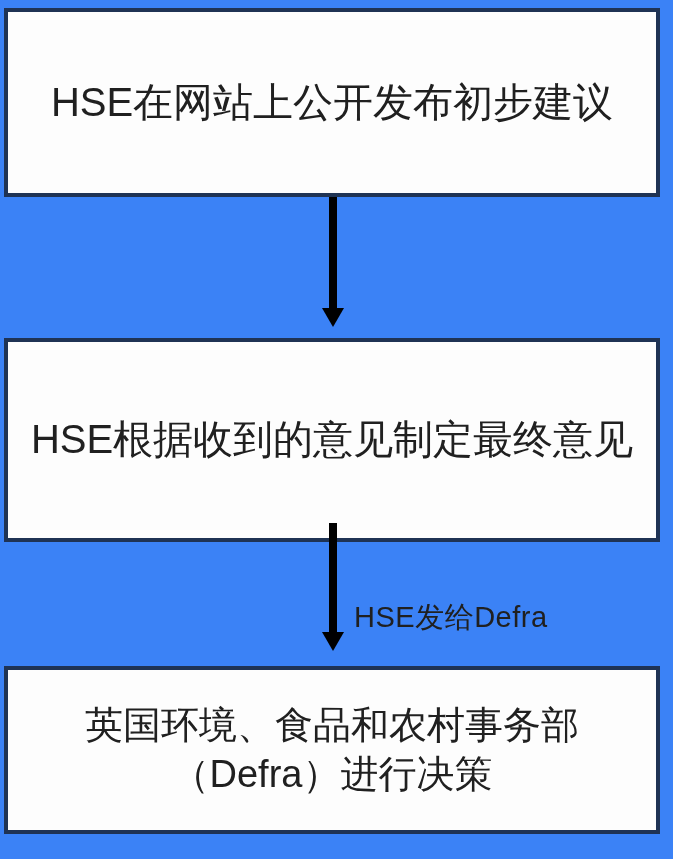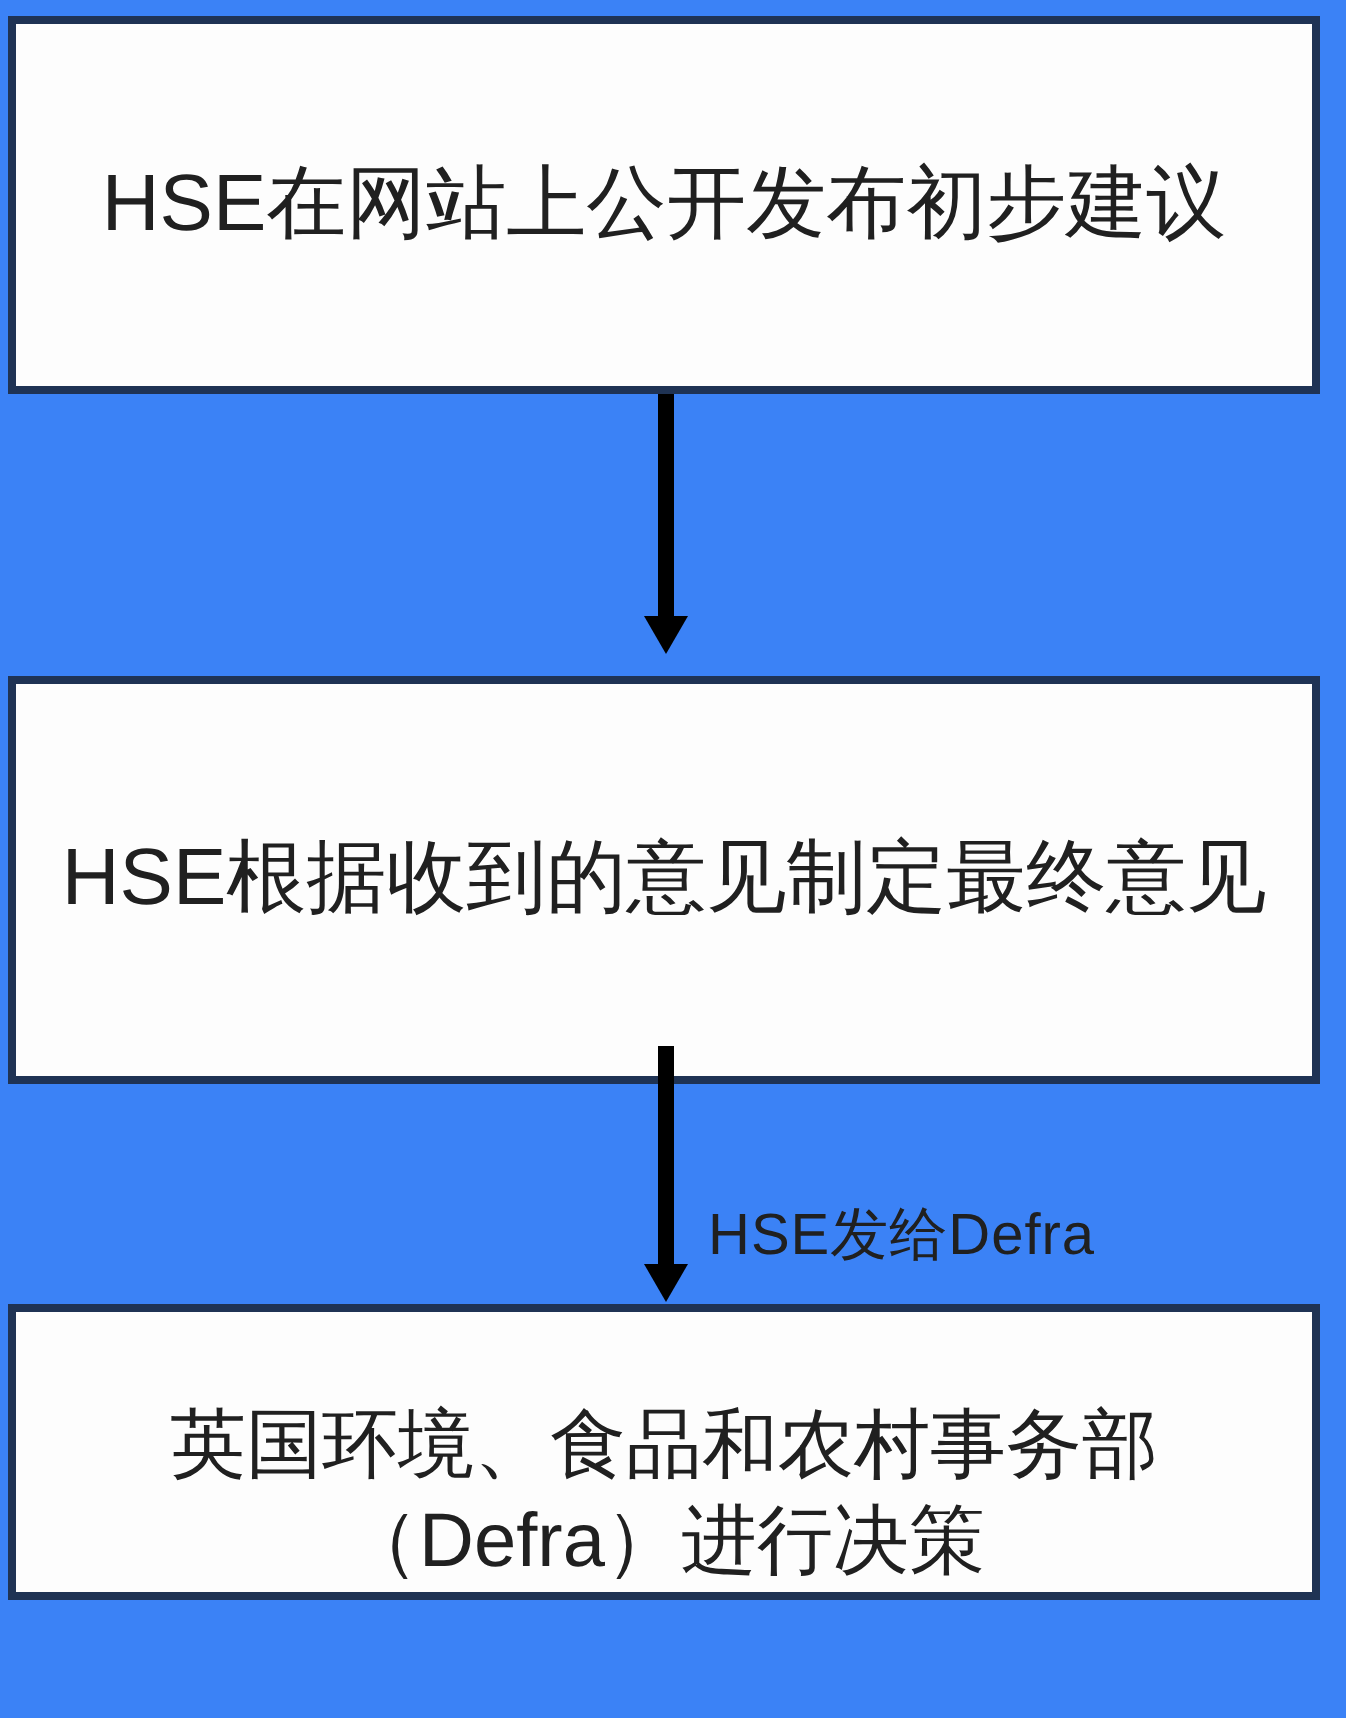--- a/index.html
+++ b/index.html
@@ -34,21 +34,21 @@
     color: #202020;
     font-size: 40px;
     line-height: 1.18;
     letter-spacing: 0px;
     white-space: pre-line;
     font-weight: 400;
   }
 
   #node-1 { left: 4px;  top: 8px;   width: 656px; height: 189px; }
   #node-2 { left: 4px;  top: 338px; width: 656px; height: 204px; }
-  #node-3 { left: 4px;  top: 652px; width: 656px; height: 148px; align-items: flex-end; }
+  #node-3 { left: 4px;  top: 666px; width: 656px; height: 168px; }
 
   #node-3 .node-label { font-size: 38px; line-height: 1.28; }
 
   
   .connector {
     position: absolute;
     left: 322px;
     width: 22px;
   }
   .connector .stem {

